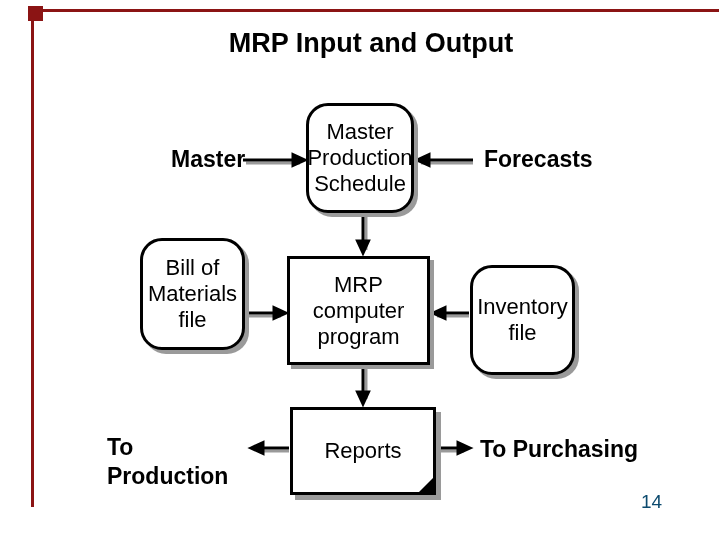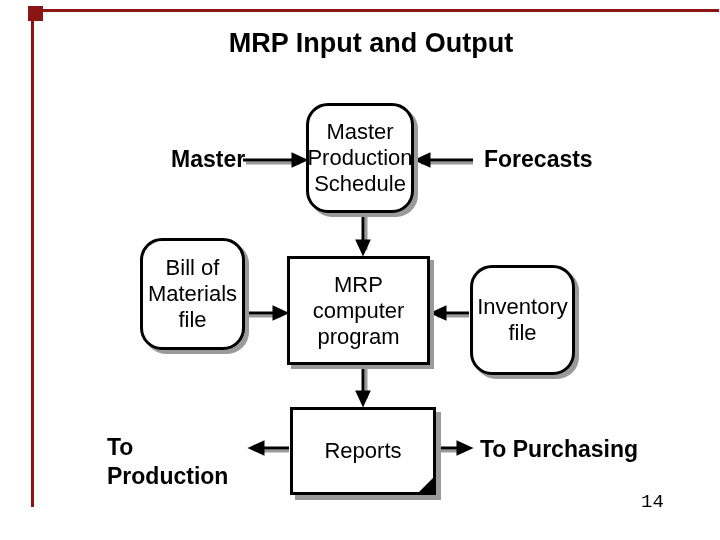--- a/index.html
+++ b/index.html
@@ -39,21 +39,21 @@
     position:absolute;font-weight:bold;font-size:23px;color:#000;
     white-space:pre-line;line-height:29px;
   }
   #label-orders{left:171px;top:145px;}
   #label-forecasts{left:484px;top:145px;}
   #label-to-production{left:107px;top:433px;}
   #label-to-purchasing{left:480px;top:435px;}
 
   #page-number{
     position:absolute;left:641px;top:491px;
-    font-family:Liberation Mono, monospace;font-size:19px;color:#000000;
+    font-family:Liberation Sans, sans-serif;font-size:19px;color:#0c4a6e;
   }
 
   #connector-layer{position:absolute;left:0;top:0;pointer-events:none;}
 </style>
 </head>
 <body>
 
 <div class="frame-part" id="frame-corner"></div>
 <div class="frame-part" id="frame-top"></div>
 <div class="frame-part" id="frame-left"></div>

